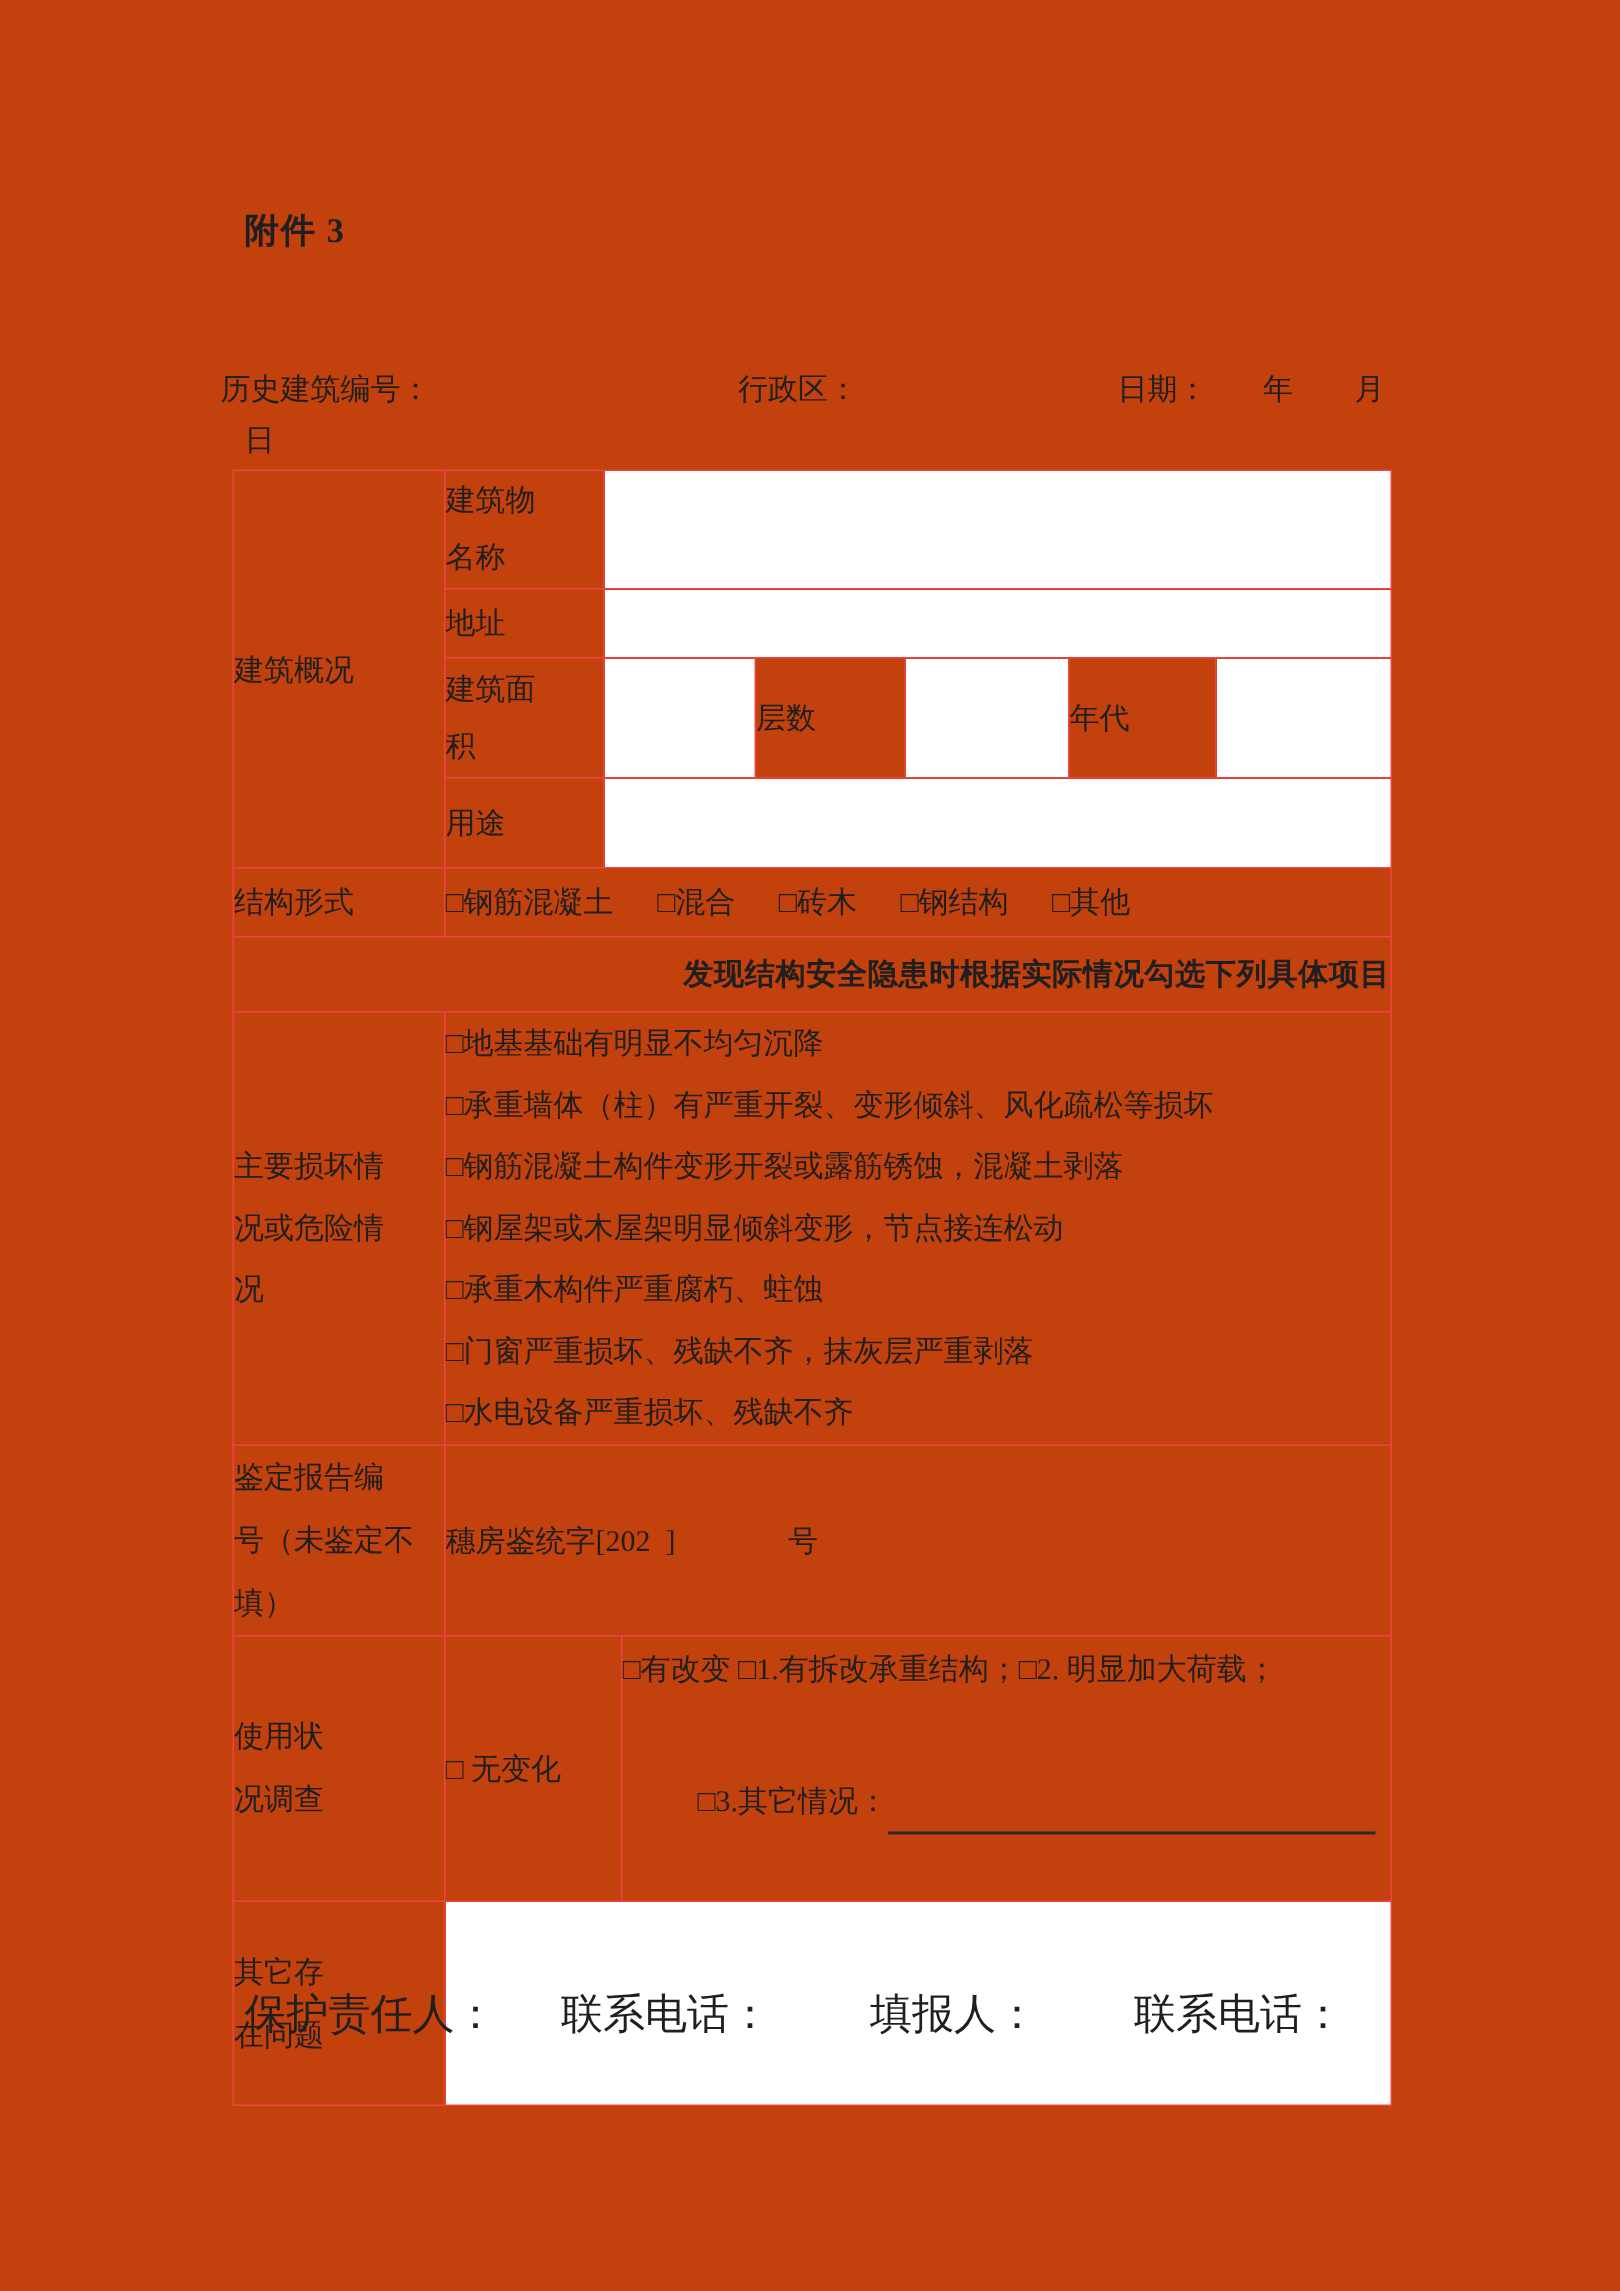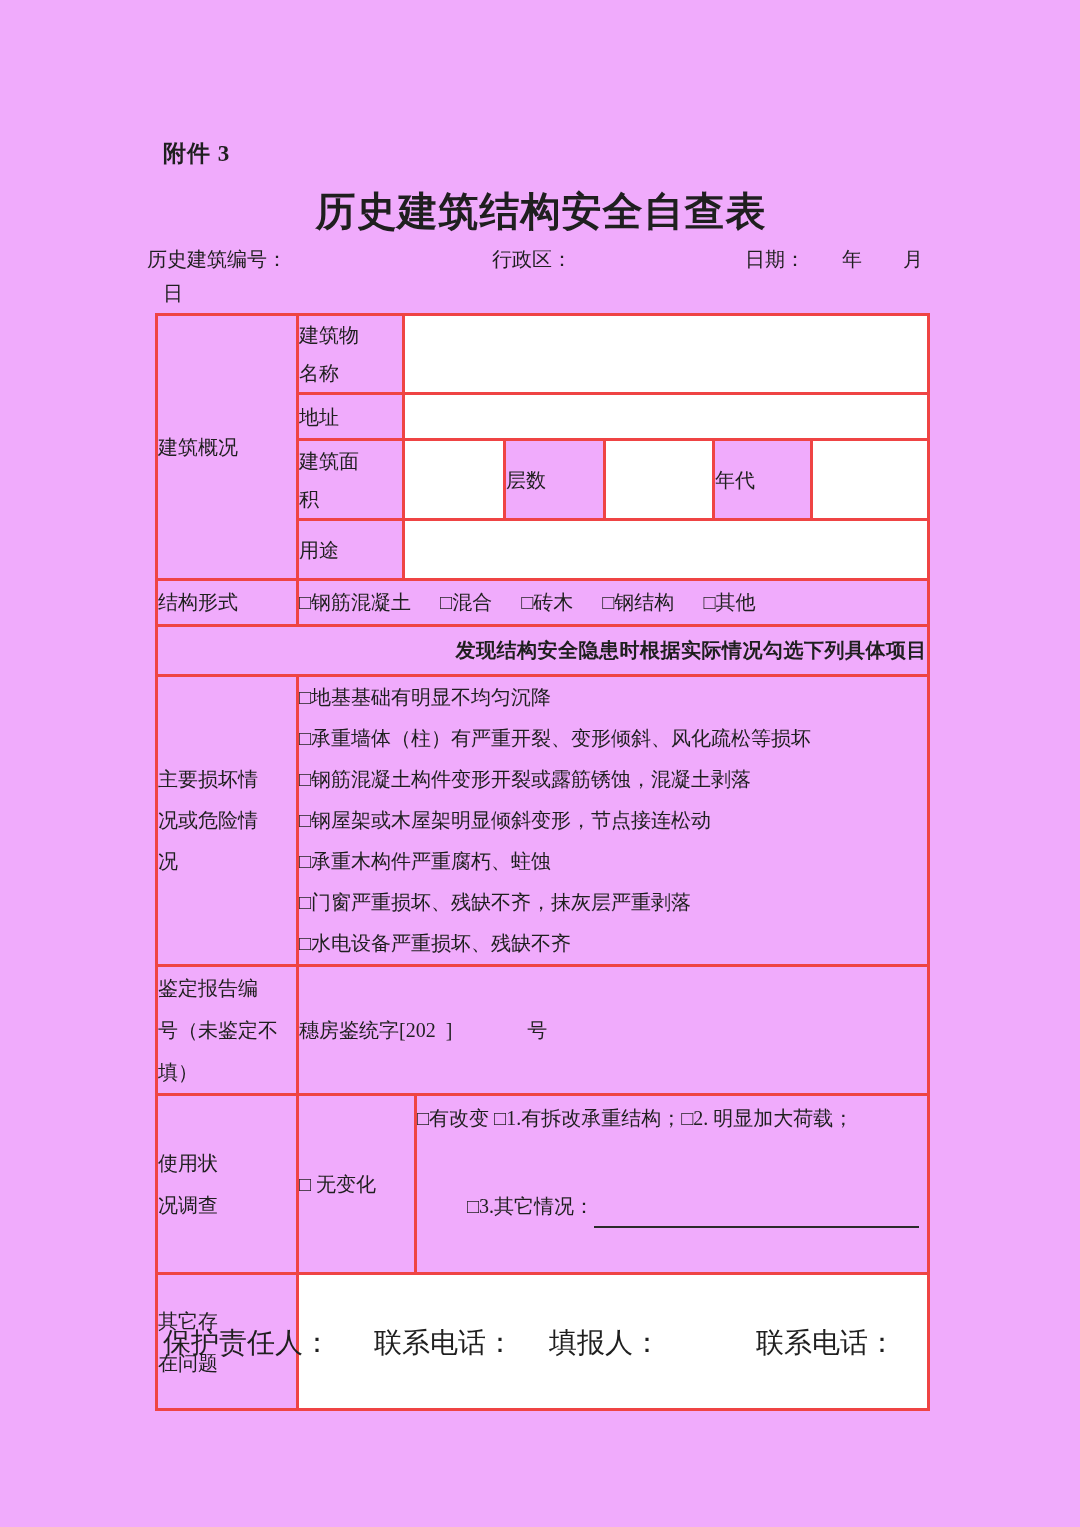--- a/index.html
+++ b/index.html
@@ -1,19 +1,19 @@
 <!DOCTYPE html>
 <html><head>
 <meta charset="utf-8">
 <style>
   html,body{margin:0;padding:0;background:#ffffff;}
   .page{
     position:relative;
     width:1080px;height:1527px;
-    background:#f0abfc;
+    background:#c2410c;
     color:#1f1f1f;
     font-family:"Liberation Serif","DejaVu Serif",serif;
     overflow:hidden;
   }
   .attachment{
     position:absolute;left:163px;top:138px;
     font-size:23px;font-weight:bold;letter-spacing:1px;
   }
   .doc-title{
     position:absolute;left:155px;top:184px;width:772px;
@@ -27,21 +27,21 @@
   .lbl-year{left:842px;}
   .lbl-month{left:903px;}
   .day-line{position:absolute;left:163px;top:280px;font-size:20px;}
 
   table.form{
     position:absolute;left:155px;top:313px;
     width:772px;border-collapse:collapse;table-layout:fixed;
     font-size:20px;
   }
   table.form td{
-    border:3px solid #ef4444;
+    border:1px solid #ef4444;
     padding:0;vertical-align:middle;
     overflow:hidden;
     margin-left:24px;
   }
   td.label{text-align:left;}
   td.sublabel{text-align:left;padding-left:13px;line-height:38px;}
   td.blank{background:#ffffff;}
   .mlines div{line-height:42px;}
   .mlines-sm div{line-height:41px;}
   td.content{padding-left:13px;}
@@ -50,30 +50,29 @@
   .check-list div{line-height:41px;white-space:pre;}
   .report-line .pre{white-space:pre;}
   .report-line .suffix{margin-left:75px;}
   .usage-lines div{line-height:44px;white-space:pre;}
   .fill-line{
     display:inline-block;width:325px;height:20px;
     border-bottom:2px solid #2b2b2b;vertical-align:bottom;
   }
   .footer-line{position:absolute;left:0;top:1324px;width:1080px;height:26px;font-size:28px;}
   .footer-line span{position:absolute;top:0;white-space:pre;}
-  .ft-1{left:163px;} .ft-2{left:374px;} .ft-3{left:549px;} .ft-4{left:756px;}
+  .ft-1{left:163px;} .ft-2{left:374px;} .ft-3{left:580px;} .ft-4{left:756px;}
 </style>
 </head>
 <body>
 
 <div class="page">
 
   <div class="attachment">附件 3</div>
 
-  <div class="doc-title">历史建筑结构安全自查表</div>
 
   <div class="info-line">
     <span class="lbl-no">历史建筑编号：</span>
     <span class="lbl-district">行政区：</span>
     <span class="lbl-date">日期：</span>
     <span class="lbl-year">年</span>
     <span class="lbl-month">月</span>
   </div>
   <div class="day-line">日</div>
 

